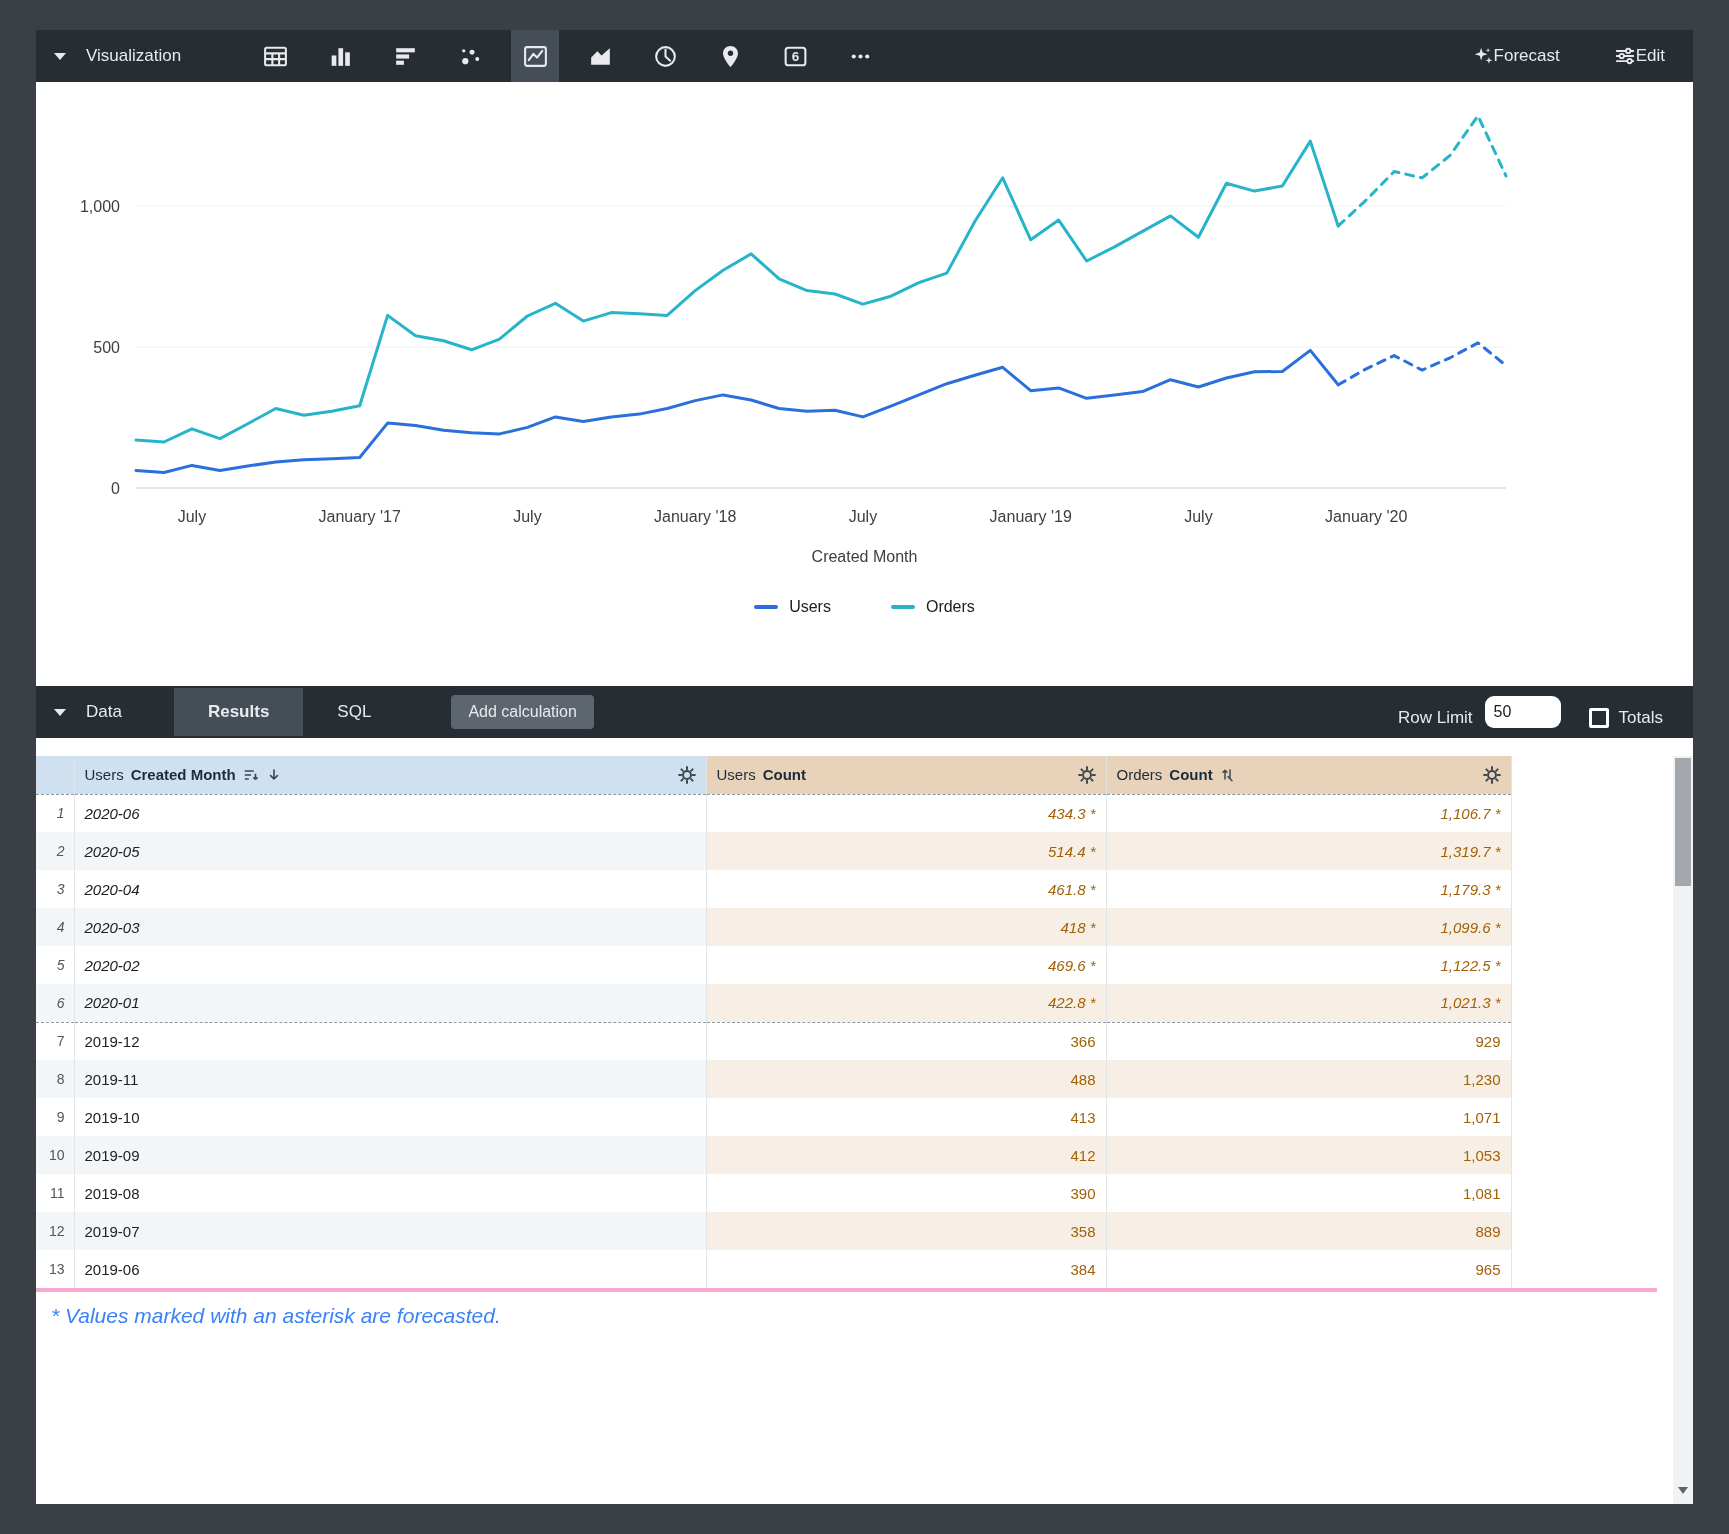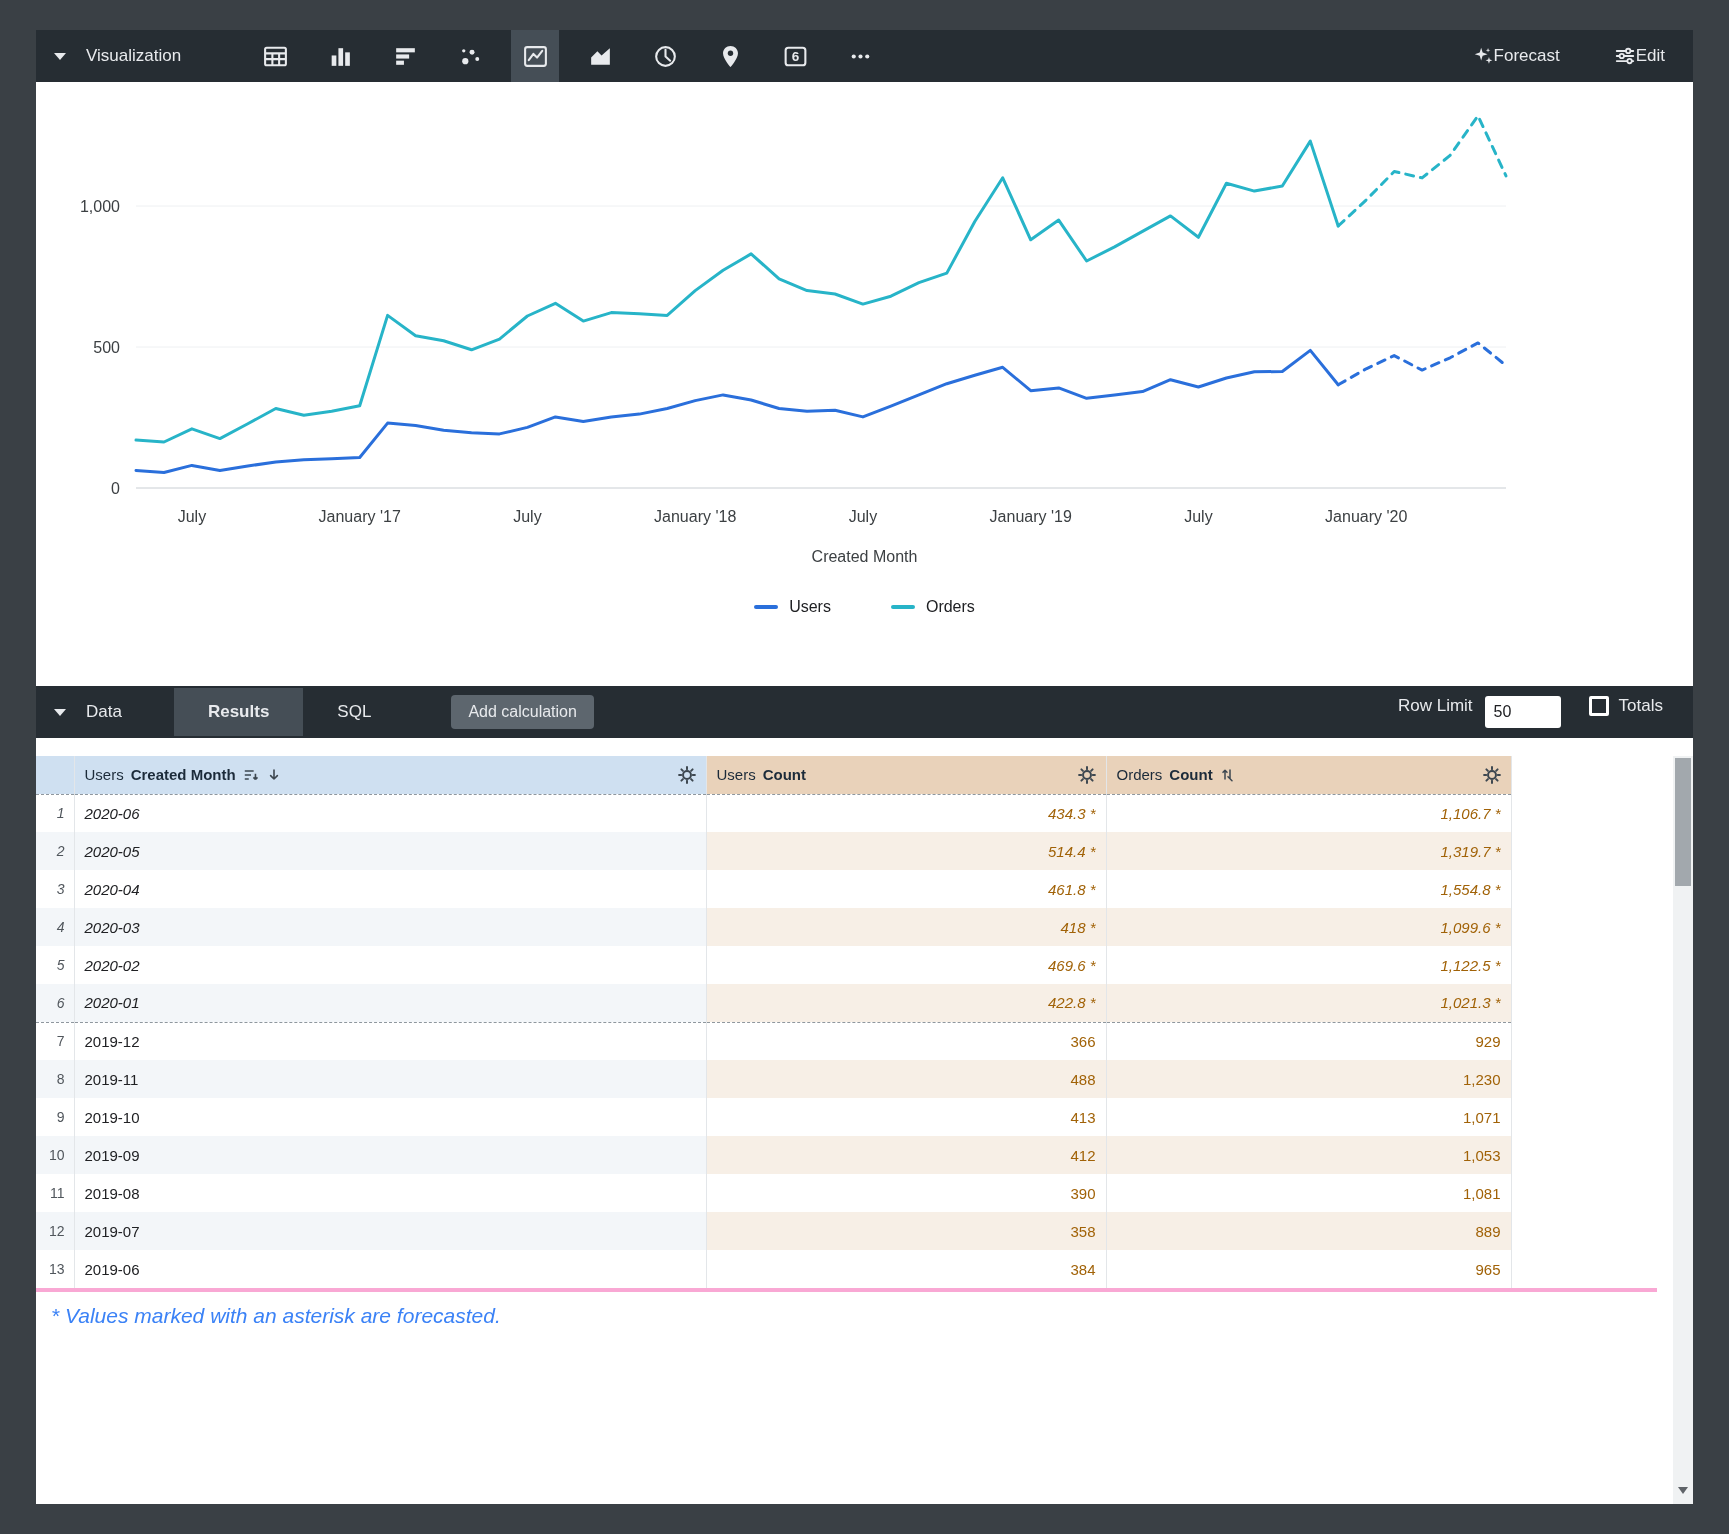--- a/index.html
+++ b/index.html
@@ -30,22 +30,22 @@
   .axis-title{text-align:center;font-size:16px;color:#3c4043;margin-top:14px}
   .legend{display:flex;justify-content:center;gap:60px;margin-top:32px}
   .legend-item{display:flex;align-items:center;gap:11px;font-size:16px;color:#202124;cursor:pointer}
   .legend-swatch{width:24px;height:4px;border-radius:2px}
 
   
   .tabs{display:flex;height:48px;margin-left:34px}
   .tab{padding:0 34px;display:flex;align-items:center;font-size:17px;color:#e8eaed;cursor:pointer}
   .tab.active{background:#454e56;font-weight:700}
   .add-calc{margin-left:46px;background:#5d666e;border-radius:4px;height:34px;padding:0 17px;display:flex;align-items:center;font-size:16px;cursor:pointer}
-  .dt-right{margin-left:auto;display:flex;align-items:flex-start;padding-right:30px;font-size:17px}
-  .row-limit-input{width:76px;height:32px;border:none;border-radius:3px;font-size:16px;padding:0 9px;font-family:"Liberation Sans",sans-serif;color:#202124;margin-left:12px;box-sizing:border-box}
+  .dt-right{margin-left:auto;display:flex;align-items:flex-end;padding-right:30px;font-size:17px}
+  .row-limit-input{width:76px;height:32px;border:none;border-radius:9px;font-size:16px;padding:0 9px;font-family:"Liberation Sans",sans-serif;color:#202124;margin-left:12px;box-sizing:border-box}
   .checkbox{width:14px;height:14px;border:3px solid #fff;border-radius:2px;margin-left:28px;cursor:pointer}
   .totals-label{margin-left:10px}
 
   
   .table-section{flex:1;position:relative;padding-top:18px;overflow:hidden;background:#fff}
   table{border-collapse:collapse;table-layout:fixed;width:1475px;font-size:15px}
   th,td{height:38px;padding:0 10px;box-sizing:border-box;white-space:nowrap;overflow:hidden;border-right:1px solid #e3e6e9}
   thead th{font-weight:400;text-align:left;color:#1c2b3a;border-bottom:1px dashed #8f979e}
   .hwrap{display:flex;align-items:center;gap:7px}
   .fld{font-weight:700}
@@ -318,21 +318,21 @@
           <tr class="even forecast">
             <td class="c-num">2</td>
             <td class="c-dim">2020-05</td>
             <td class="c-meas">514.4 *</td>
             <td class="c-meas">1,319.7 *</td>
           </tr>
           <tr class="forecast">
             <td class="c-num">3</td>
             <td class="c-dim">2020-04</td>
             <td class="c-meas">461.8 *</td>
-            <td class="c-meas">1,554.8 *</td>
+            <td class="c-meas">1,179.3 *</td>
           </tr>
           <tr class="even forecast">
             <td class="c-num">4</td>
             <td class="c-dim">2020-03</td>
             <td class="c-meas">418 *</td>
             <td class="c-meas">1,099.6 *</td>
           </tr>
           <tr class="forecast">
             <td class="c-num">5</td>
             <td class="c-dim">2020-02</td>

